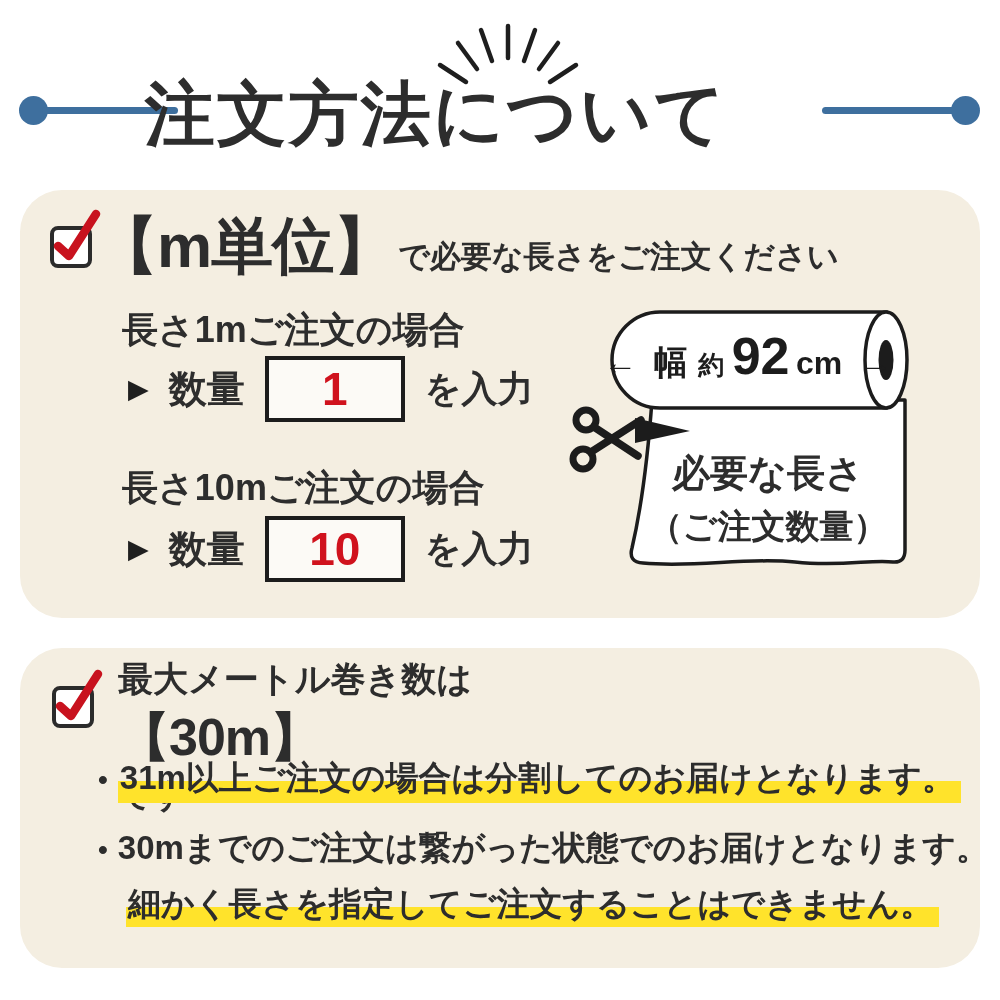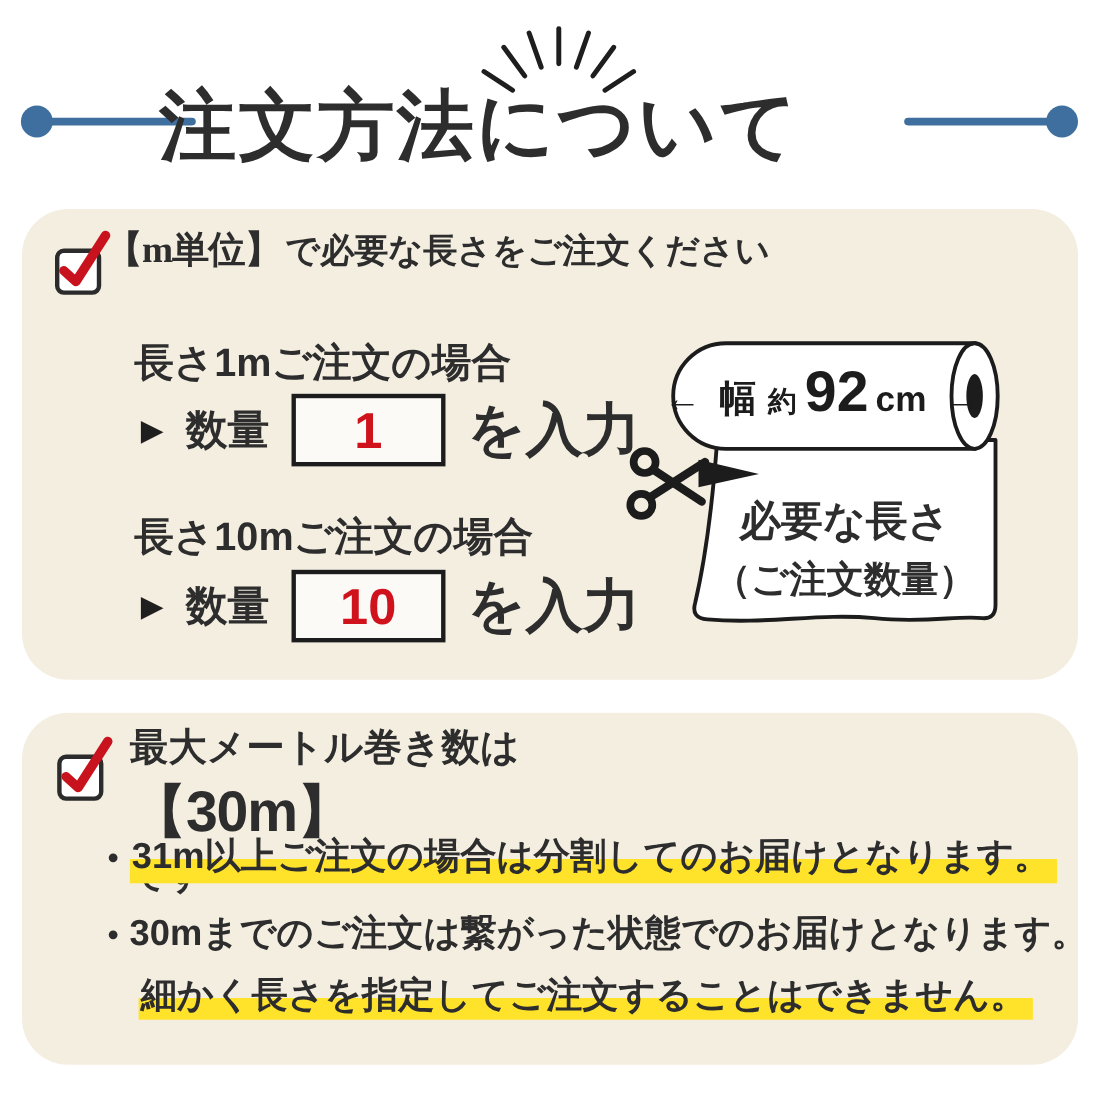--- a/index.html
+++ b/index.html
@@ -21,34 +21,34 @@
   .panel{position:absolute;left:20px;width:960px;background:#f4eee1;border-radius:42px;}
   .panel.p1{top:190px;height:428px;}
   .panel.p2{top:648px;height:320px;}
 
   
   .checkbox{position:absolute;width:34px;height:34px;border:4px solid #2b2b2b;border-radius:8px;background:#ffffff;}
   .checkmark{position:absolute;overflow:visible;}
 
   
   .h1{position:absolute;left:96px;top:204px;display:flex;align-items:baseline;white-space:nowrap;}
-  .h1 .big{font-size:34px;font-weight:900;letter-spacing:-1px;font-family:Liberation Serif, serif;}
+  .h1 .big{font-size:62px;font-weight:900;letter-spacing:-1px;}
   .h1 .small{font-size:31px;font-weight:900;margin-left:4px;}
   .case-label{position:absolute;left:122px;font-size:36px;font-weight:900;white-space:nowrap;}
   .case-label.c1{top:306px;}
   .case-label.c2{top:464px;}
   .qty-row{position:absolute;left:128px;display:flex;align-items:center;gap:20px;white-space:nowrap;}
   .qty-row.r1{top:356px;}
   .qty-row.r2{top:516px;}
   .qty-marker{font-size:27px;color:#1f1f1f;}
   .qty-label{font-size:38px;font-weight:900;}
   .qty-box{width:132px;height:58px;border:4px solid #1c1c1c;background:#fcfaf6;
     display:flex;align-items:center;justify-content:center;
     font-size:46px;font-weight:900;color:#d0121d;}
-  .qty-suffix{font-size:52px;font-weight:900;}
+  .qty-suffix{font-size:36px;font-weight:900;}
 
   
   .roll-svg{position:absolute;left:540px;top:290px;}
 
   
   .h2{position:absolute;left:118px;top:656px;display:flex;align-items:baseline;white-space:nowrap;flex-direction:column;}
   .h2 .pre{font-size:35px;font-weight:900;}
   .h2 .big{font-size:52px;font-weight:900;letter-spacing:-1px;text-align:center;}
   .h2 .post{font-size:33px;font-weight:900;}
   .bullet-row{position:absolute;display:flex;align-items:baseline;gap:10px;white-space:nowrap;}

